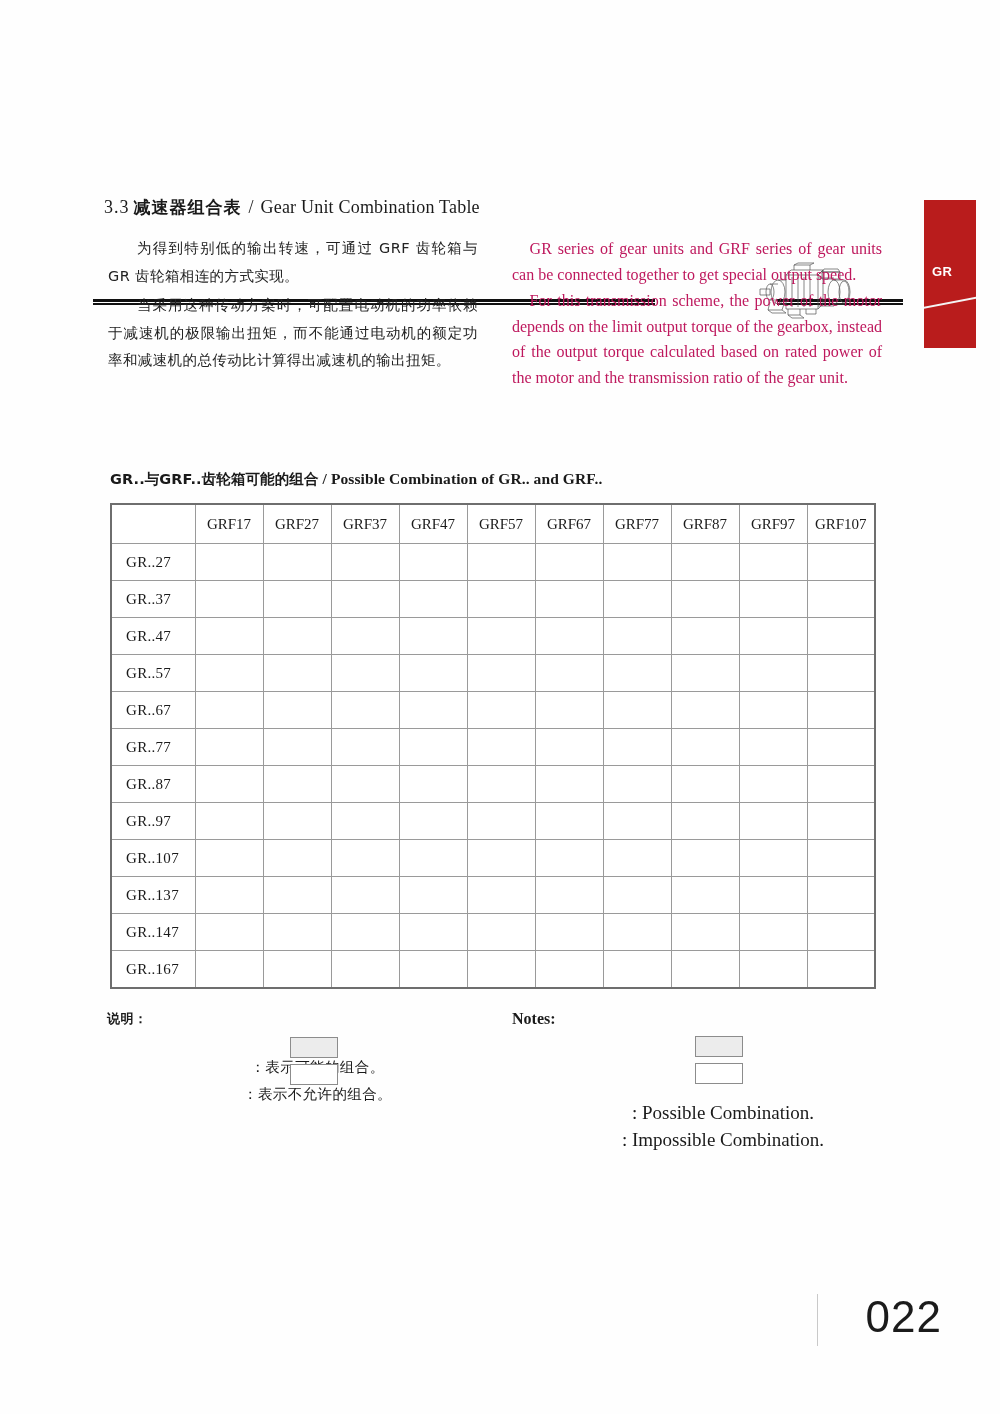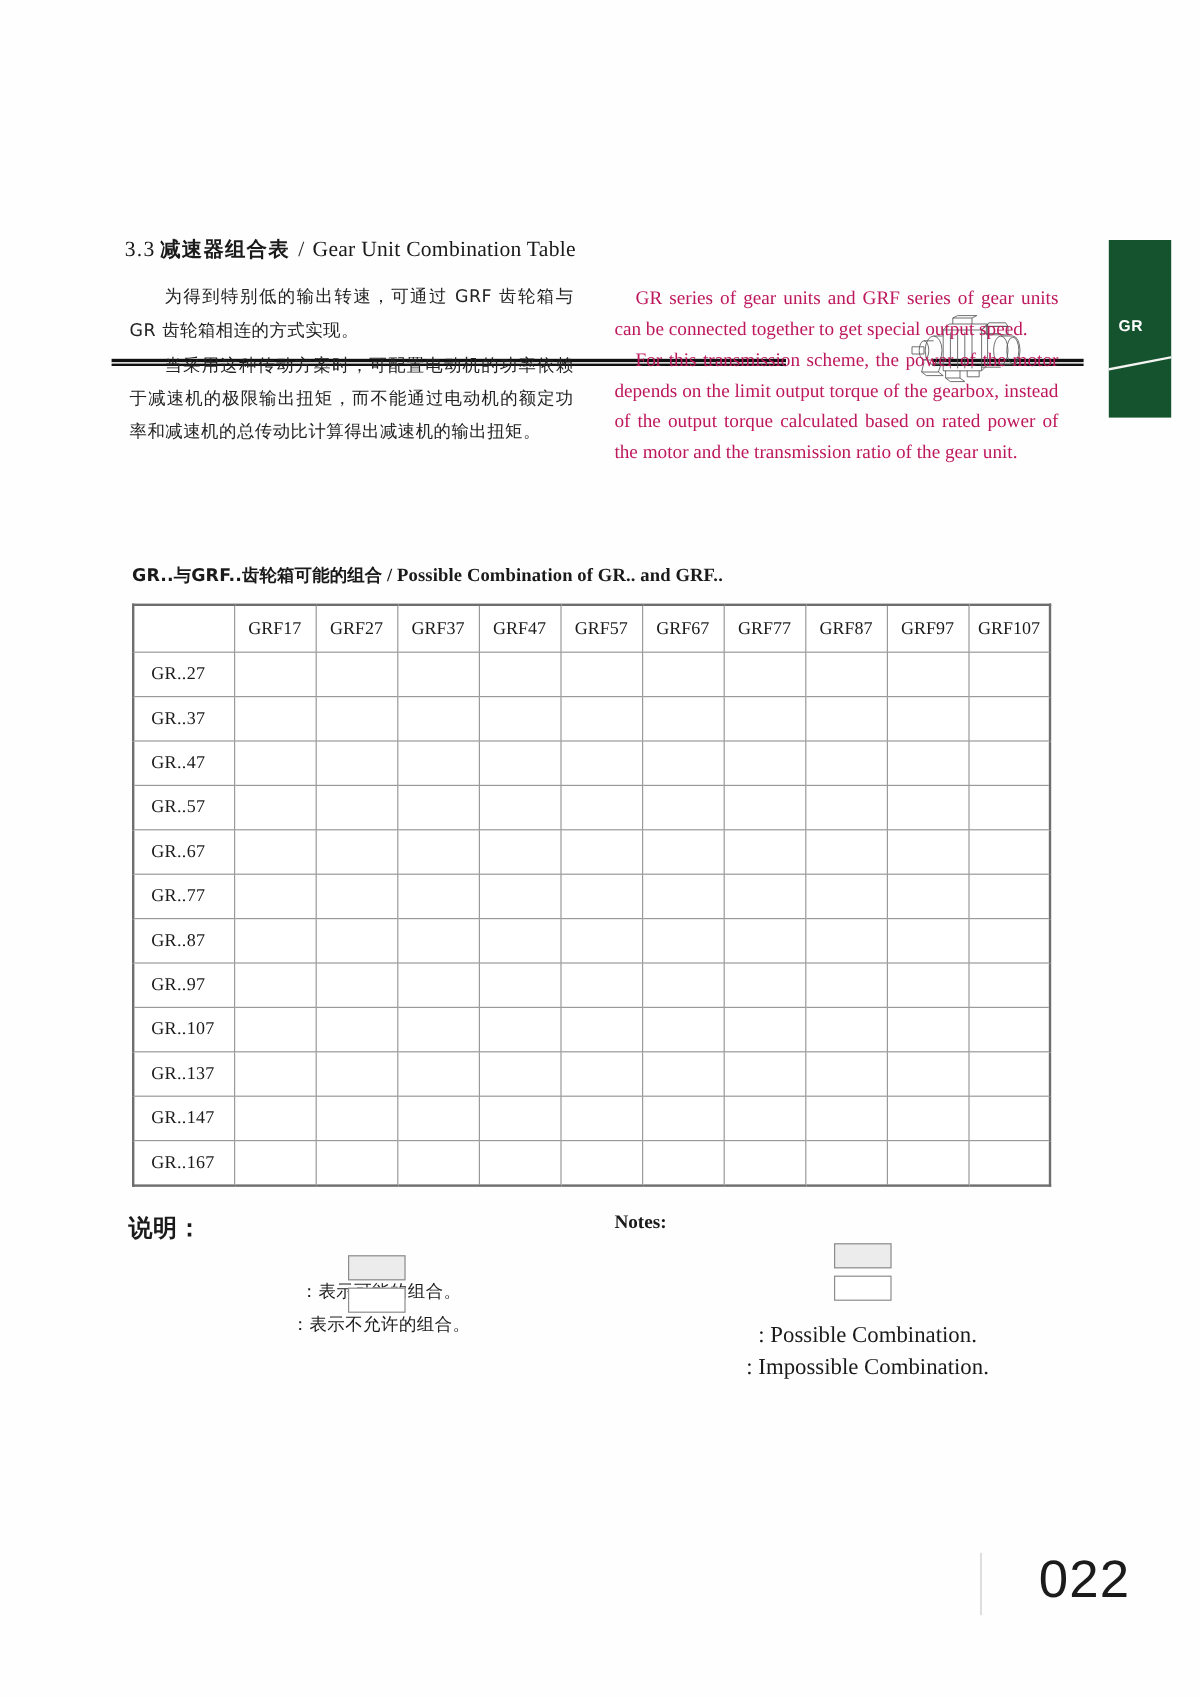--- a/index.html
+++ b/index.html
@@ -56,21 +56,21 @@
     left: 655px; top: 167px;
     width: 122px; height: 11px;
     background: #fefefe;
   }
 
   
   .side-tab {
     position: absolute;
     left: 924px; top: 200px;
     width: 52px; height: 148px;
-    background: #14532d;
+    background: #b91c1c;
     overflow: hidden;
   }
   .side-tab-label {
     position: absolute;
     left: 8px; top: 64px;
     color: #ffffff;
     font-family: "Liberation Sans", sans-serif;
     font-size: 13px;
     font-weight: 600;
     letter-spacing: 0.5px;
@@ -216,21 +216,21 @@
     left: 107px; top: 1010px;
     width: 380px;
   }
   .legend-en {
     position: absolute;
     left: 512px; top: 1010px;
     width: 380px;
   }
   .legend-title-cn {
     font-family: Liberation Serif, serif;
-    font-size: 20px;
+    font-size: 13px;
     font-weight: bold;
     margin-bottom: 9px;
     letter-spacing: 0.5px;
   }
   .legend-title-en {
     font-family: "Liberation Serif", serif;
     font-size: 16px;
     font-weight: bold;
     margin-bottom: 8px;
   }

